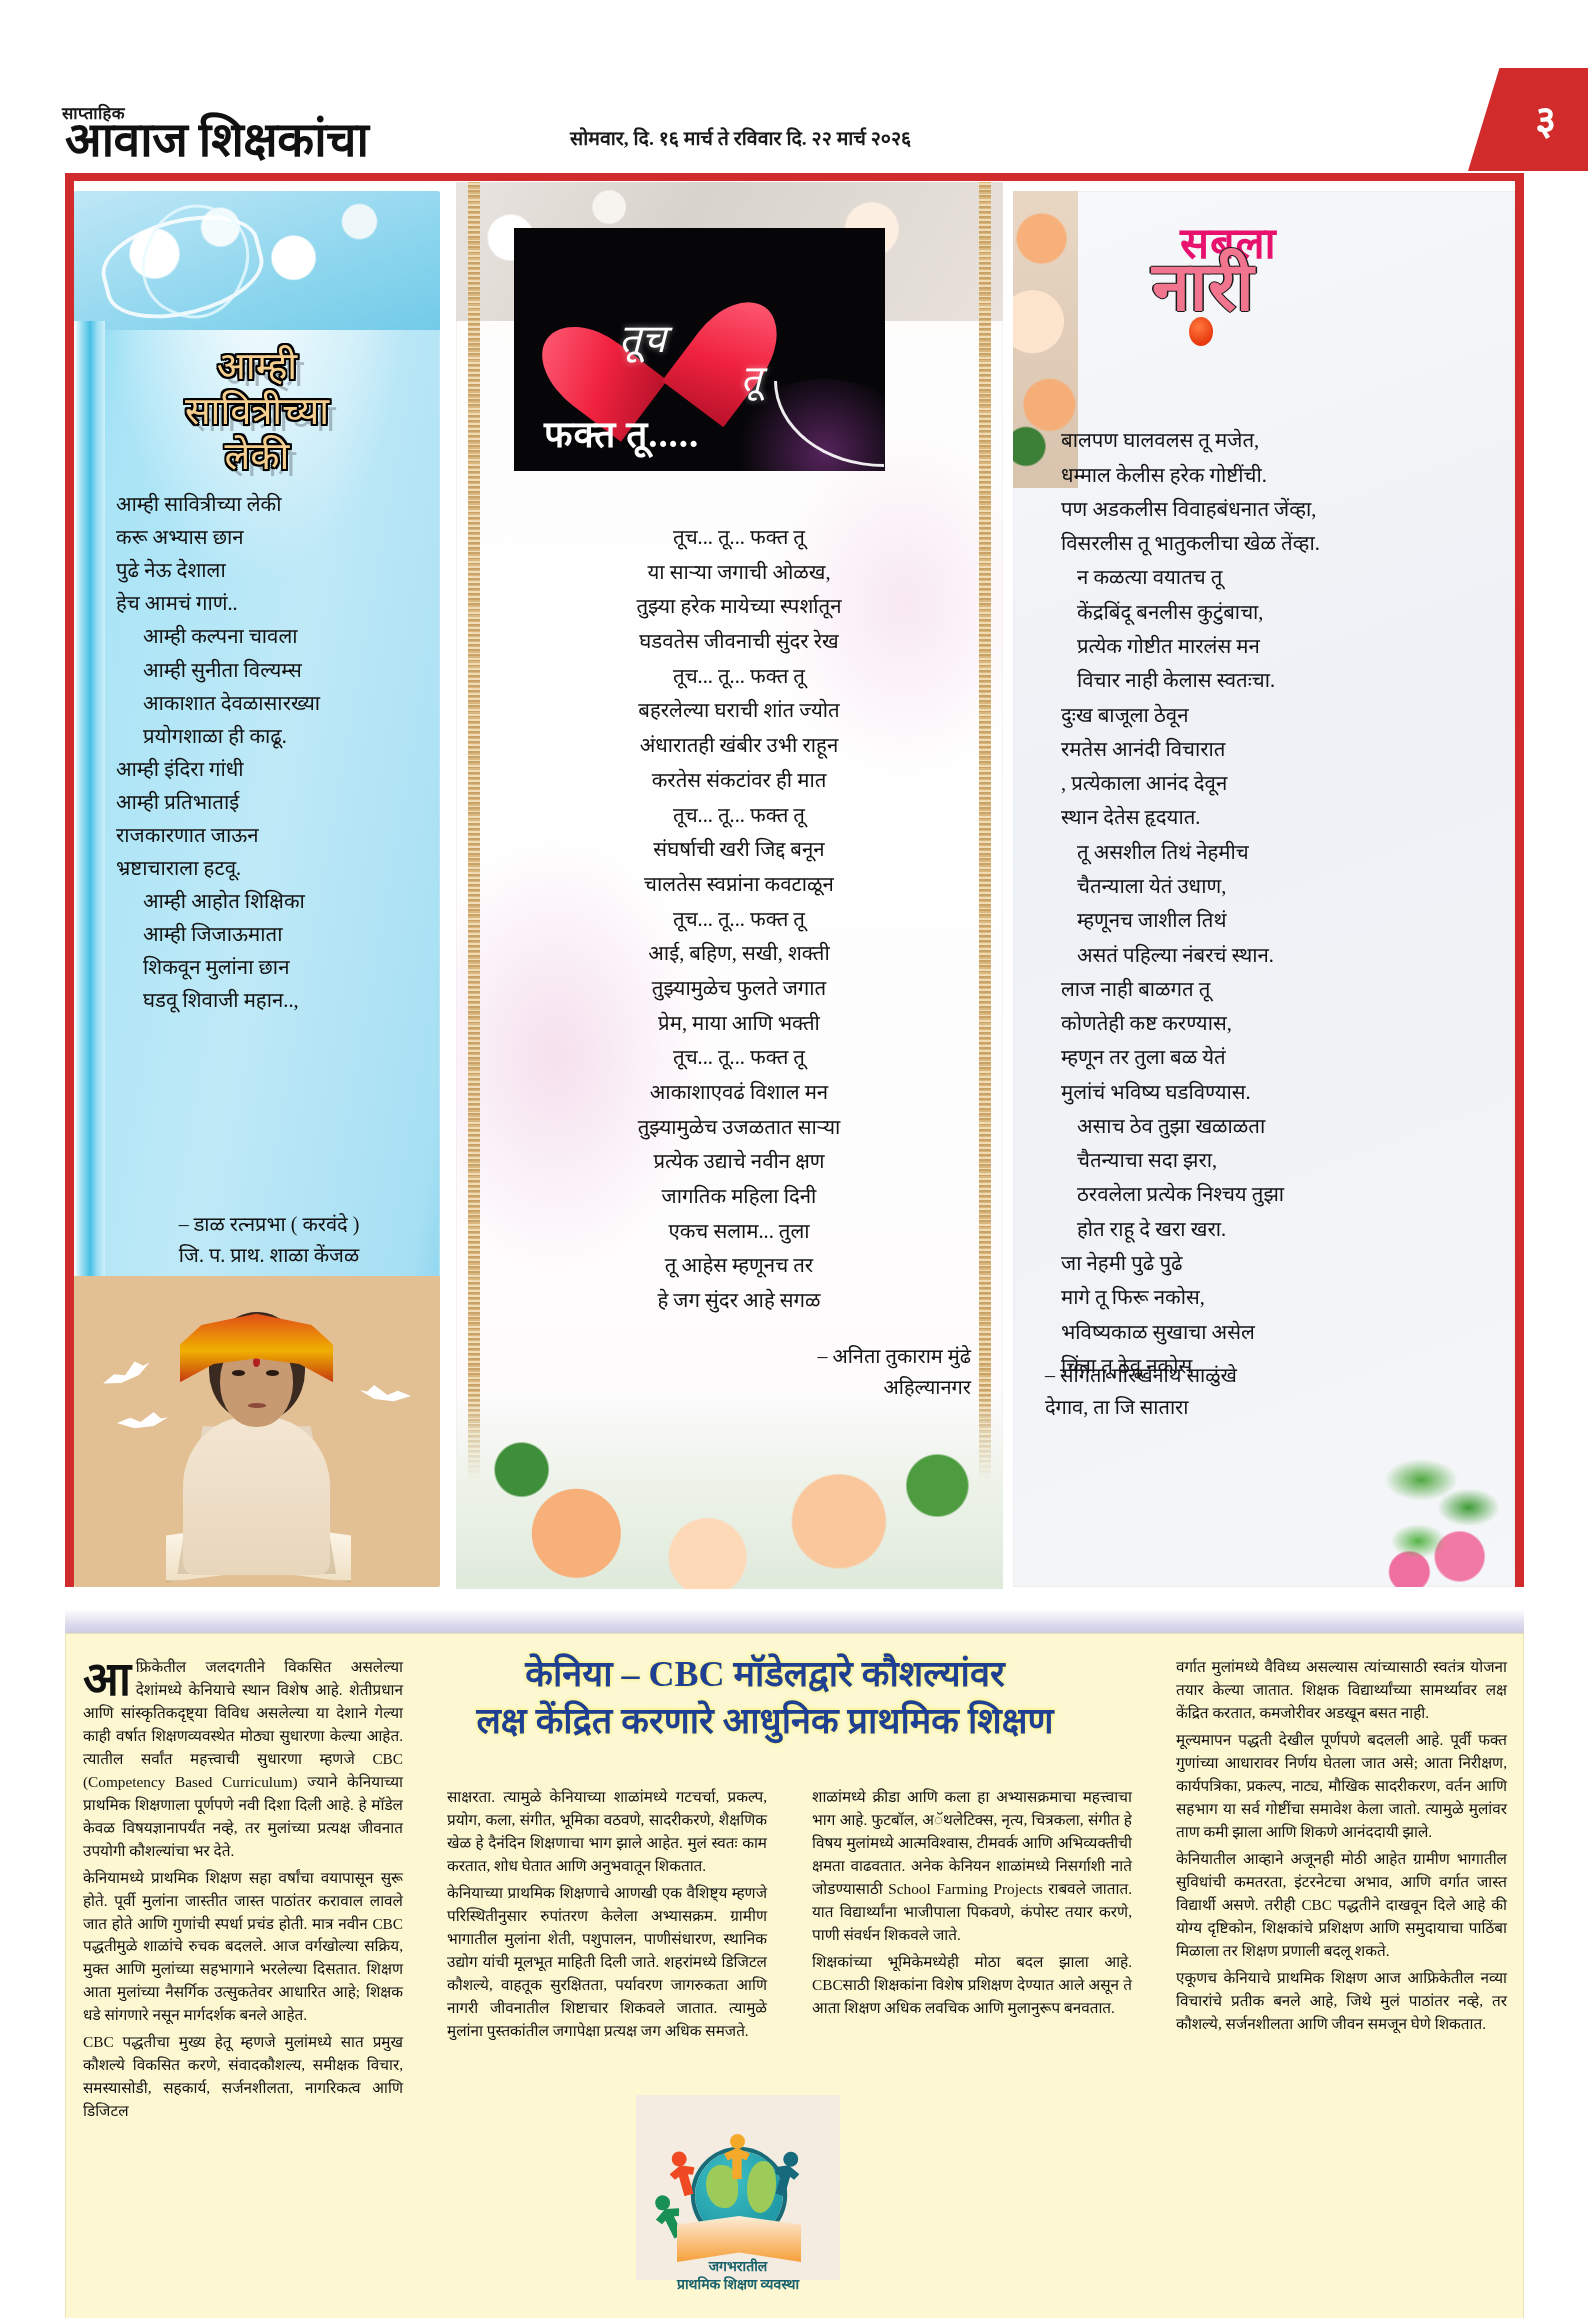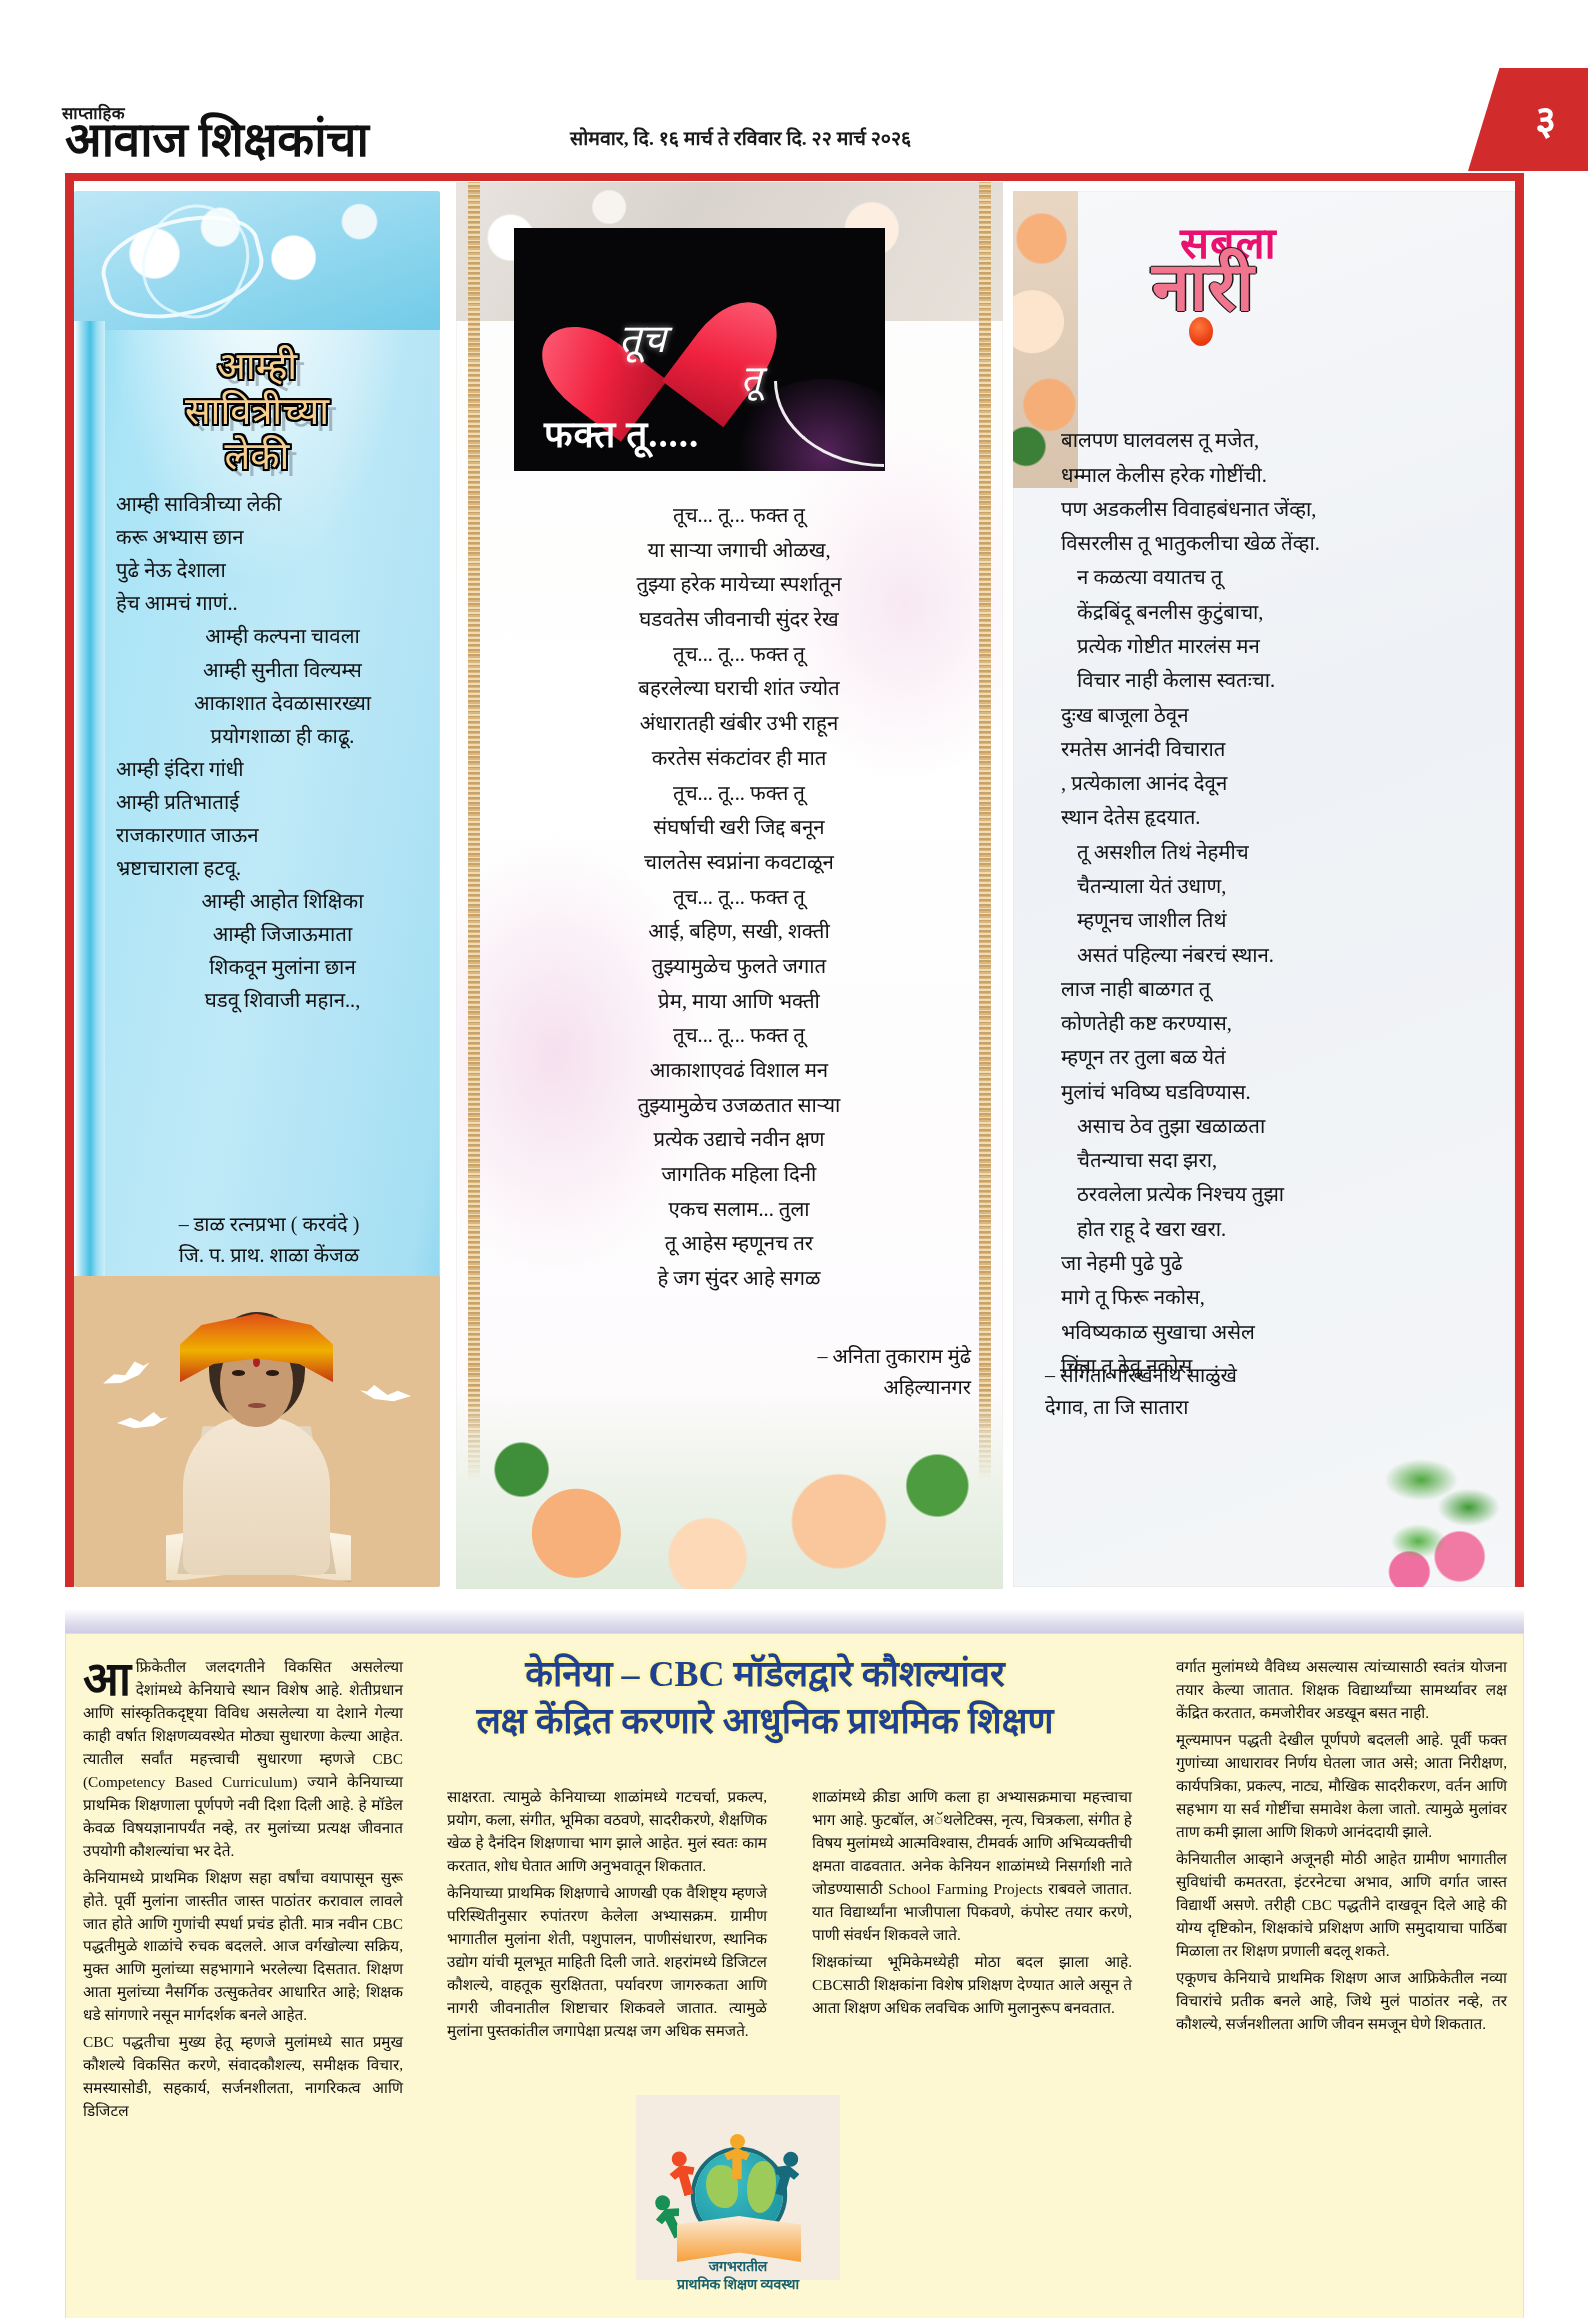--- a/index.html
+++ b/index.html
@@ -48,21 +48,21 @@
   .colA-title{position:absolute;left:0;top:153px;width:366px;text-align:center;
     font-family:"Liberation Serif",serif;font-weight:normal;font-size:38px;line-height:1.18;
     color:#f6cf8f;
     text-shadow:
       -1.9px 0 0 #000, 1.9px 0 0 #000, 0 -1.9px 0 #000, 0 1.9px 0 #000,
       -1.9px -1.9px 0 #000, 1.9px -1.9px 0 #000, -1.9px 1.9px 0 #000, 1.9px 1.9px 0 #000,
       6.5px 6.5px 0 rgba(100,110,120,.45);}
   .colA-poem{position:absolute;left:42px;top:297px;width:306px;
     font-family:"Liberation Serif",serif;font-size:20.4px;line-height:1.62;color:#111;}
   .colA-poem .ln{white-space:nowrap;}
-  .colA-poem .ind{padding-left:27px;text-align:center;}
+  .colA-poem .ind{padding-left:27px;}
   .colA-attr{position:absolute;left:42px;top:1018px;width:306px;
     font-family:"Liberation Serif",serif;font-size:20px;line-height:1.55;color:#111;text-align:center;}
   .colA-photo{position:absolute;left:0;top:1085px;width:366px;height:320px;
     background:
       radial-gradient(ellipse 58% 46% at 50% 78%, #2c1b12 0 30%, rgba(44,27,18,0) 72%),
       linear-gradient(180deg,#e6c79c 0%, #e3bf8e 40%, #d9b display 100%);
     background-color:#e3c094;overflow:hidden;}
   .savitri{position:absolute;left:106px;top:36px;width:153px;height:260px;}
   .sv-head{position:absolute;left:29px;top:0;width:96px;height:109px;border-radius:50% 50% 46% 46%;
     background:#3b2a20;}
@@ -124,21 +124,21 @@
   .heart:before{left:0;transform:rotate(-45deg);transform-origin:100% 100%;}
   .heart:after{right:0;transform:rotate(45deg);transform-origin:0% 100%;}
   .hc-script{position:absolute;left:105px;top:82px;font-family:"Liberation Serif",serif;
     font-size:39px;color:#fff;font-style:italic;text-shadow:0 0 6.5px rgba(255,255,255,.55);}
   .hc-script2{position:absolute;left:227px;top:125px;font-family:"Liberation Serif",serif;
     font-size:36px;color:#fff;font-style:italic;text-shadow:0 0 6.5px rgba(255,255,255,.55);}
   .hc-swirl{position:absolute;left:260px;top:153px;width:107px;height:83px;
     border-left:3.2px solid #fff;border-bottom:3.2px solid #fff;border-radius:0 0 0 100%;opacity:.92;}
   .hc-bottom{position:absolute;left:30px;bottom:13px;font-family:"Liberation Serif",serif;
     font-weight:bold;font-size:37px;color:#fff;letter-spacing:0.9px;}
-  .colB-poem{position:absolute;left:51px;top:316px;width:464px;
+  .colB-poem{position:absolute;left:51px;top:338px;width:464px;
     font-family:"Liberation Serif",serif;font-size:20.4px;line-height:1.70;color:#131313;text-align:center;}
   .colB-poem .ln{white-space:nowrap;}
   .colB-attr{position:absolute;left:51px;top:1159px;width:464px;text-align:right;padding-right:28px;
     font-family:"Liberation Serif",serif;font-size:20px;line-height:1.55;color:#131313;}
 
   
   .colC{position:absolute;left:939px;top:9.3px;width:502px;height:1396px;
     background:linear-gradient(160deg,#f7f8fa 0%, #eef1f5 40%, #f4f6f8 100%);
     overflow:hidden;box-shadow:0 0 0 0.5px #e4e8ec inset;}
   .colC-roses{position:absolute;left:0;top:0;width:65px;height:297px;

